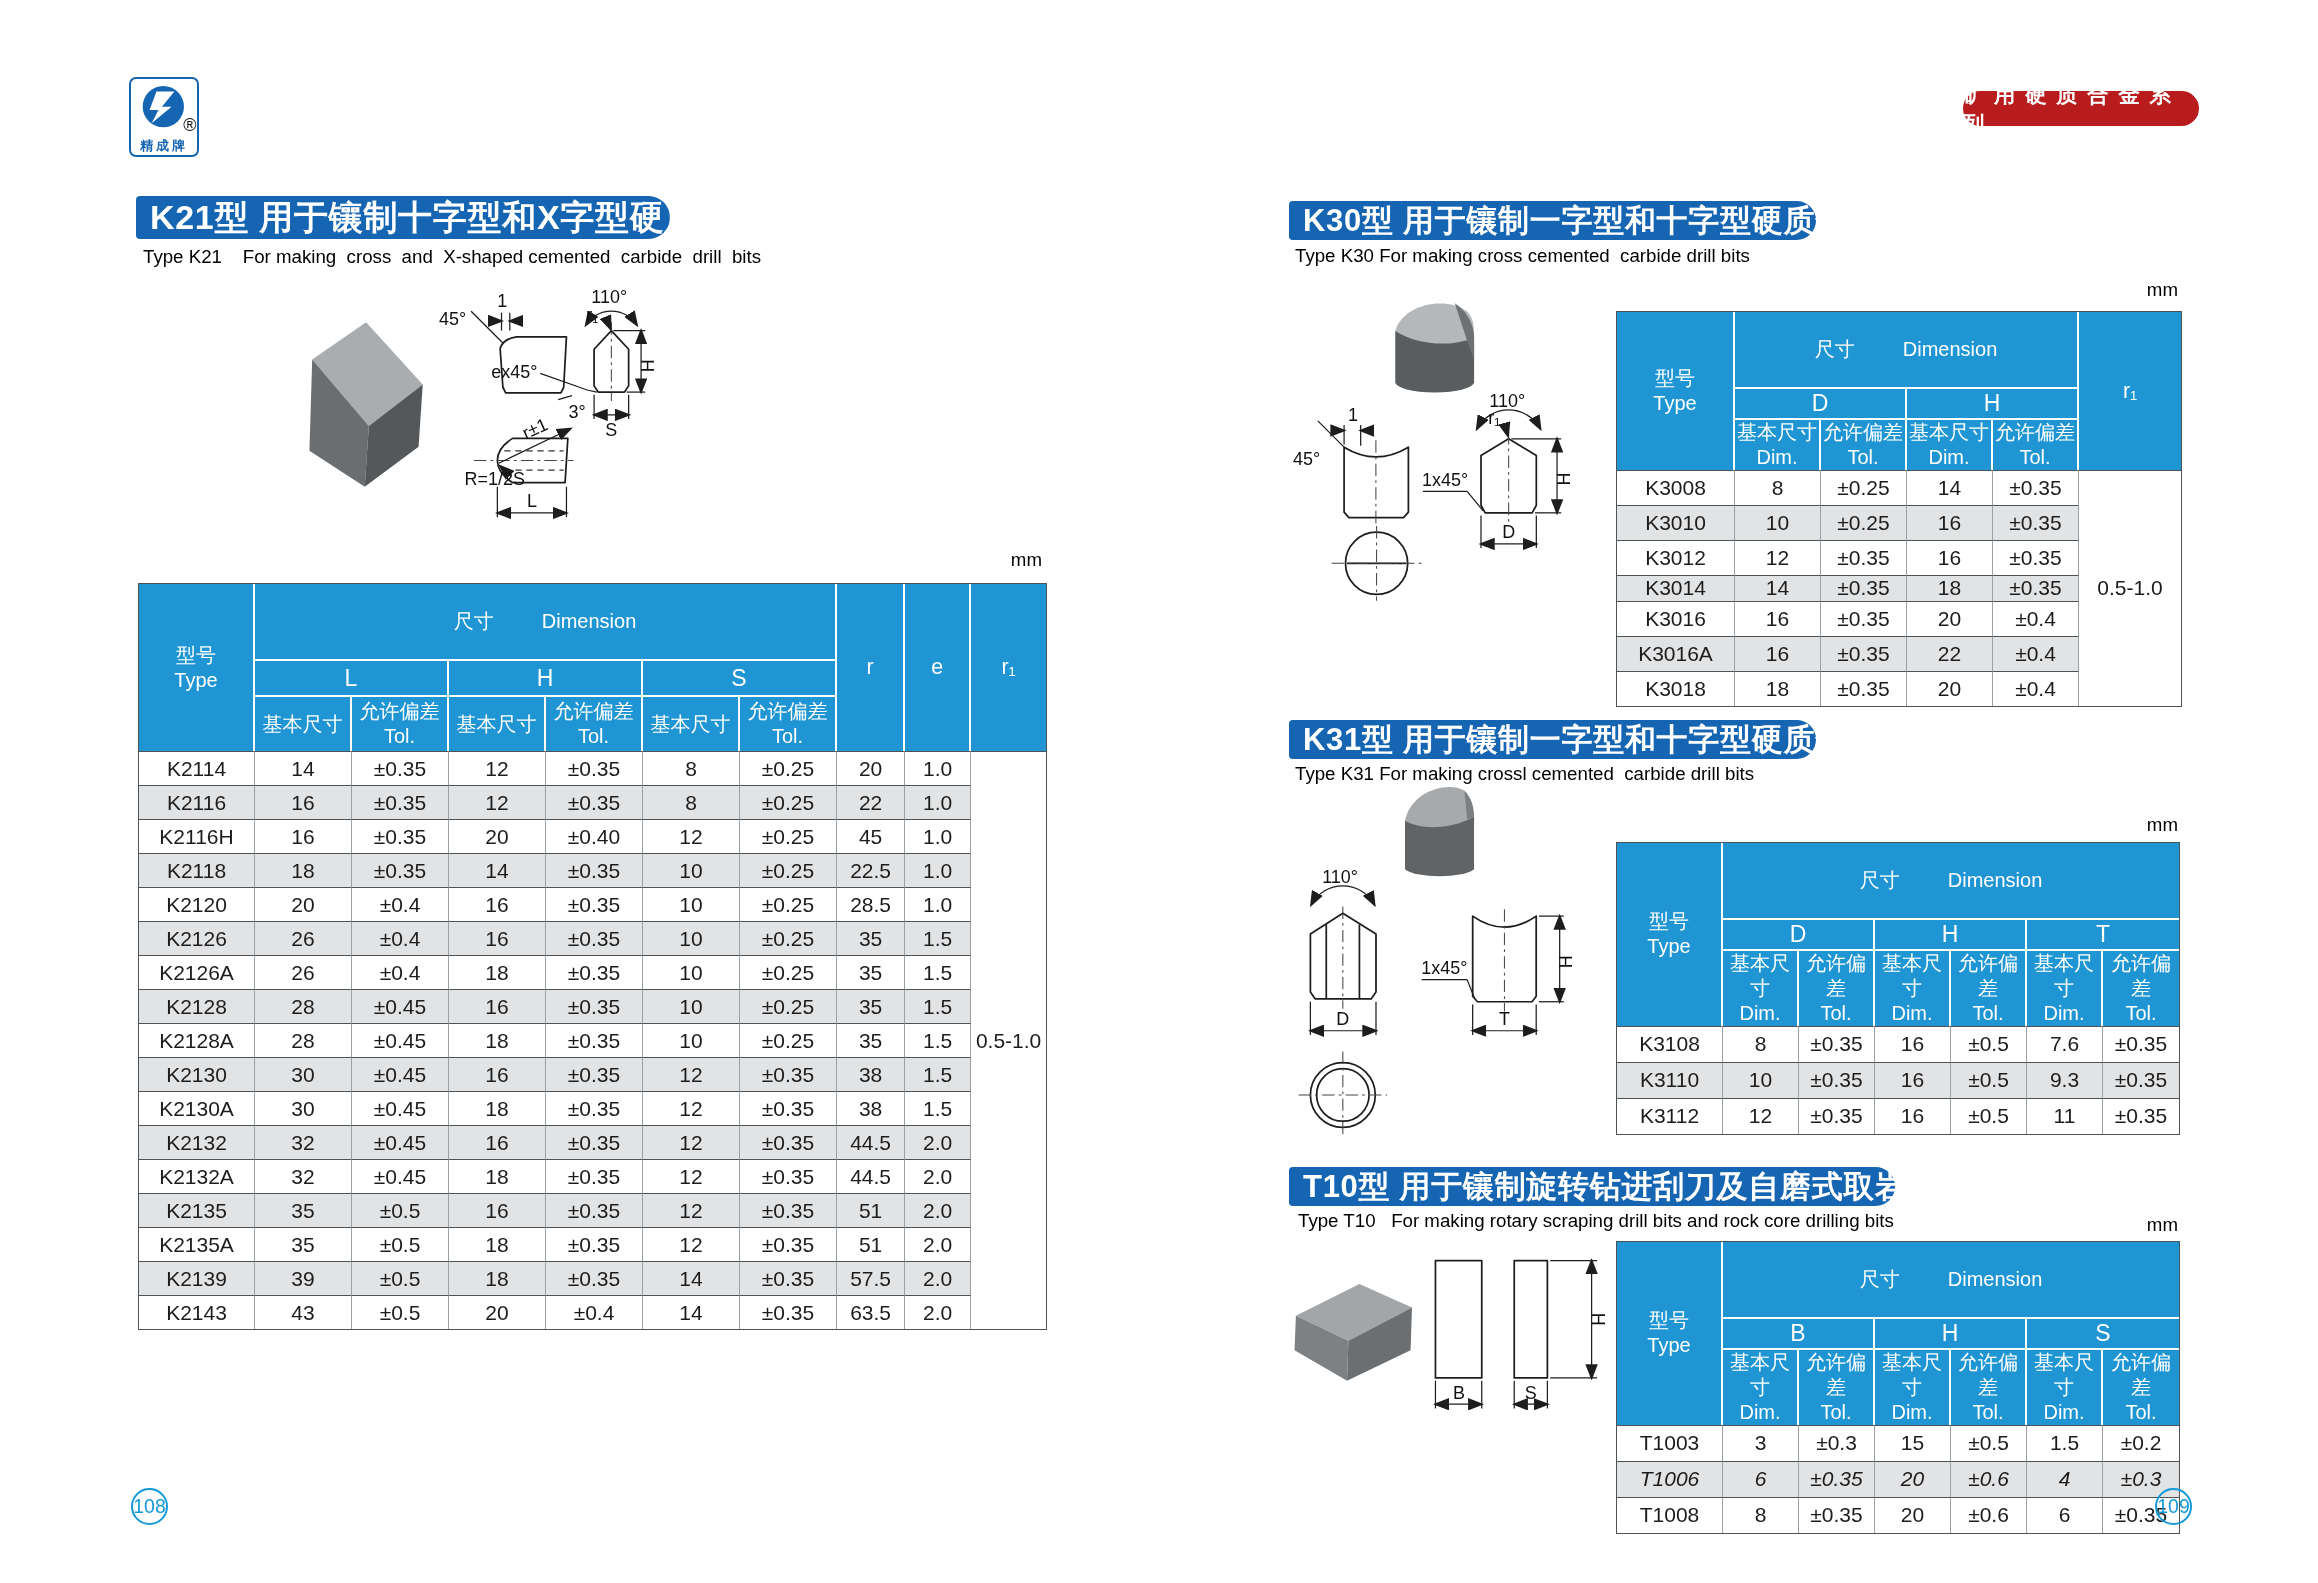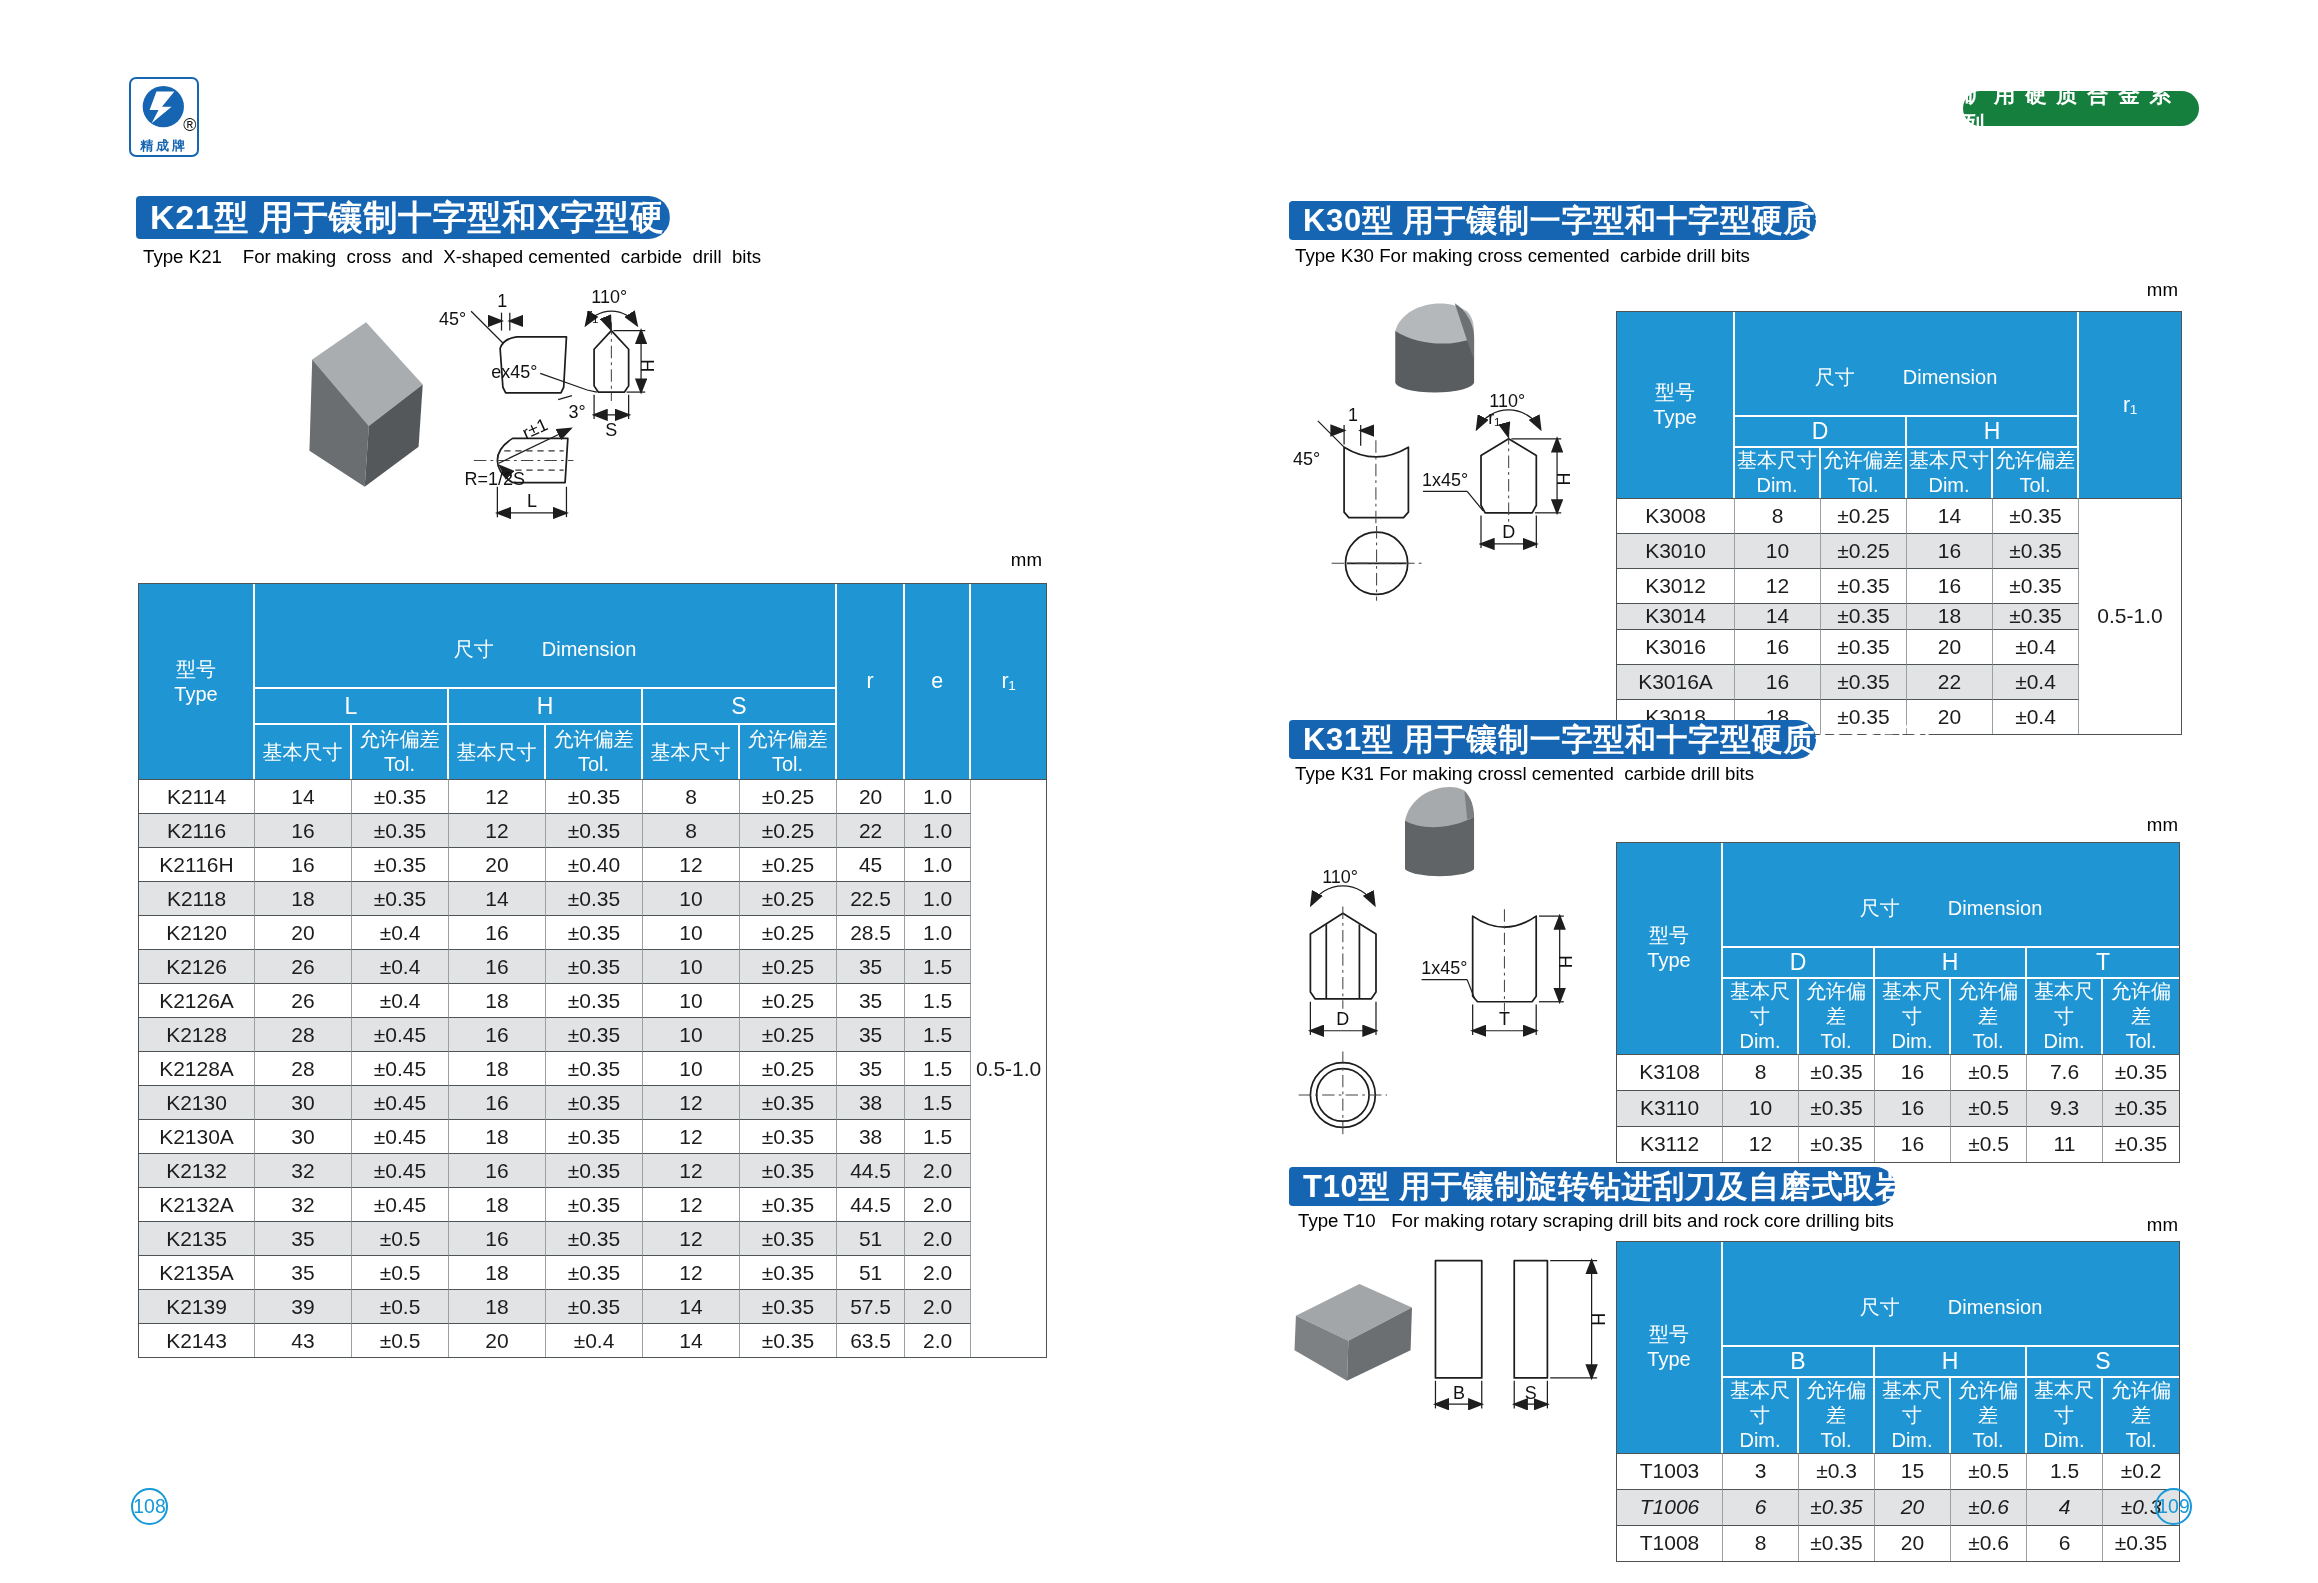--- a/index.html
+++ b/index.html
@@ -7,21 +7,21 @@
        font-family:"Liberation Sans","DejaVu Sans",sans-serif;color:#111;}
   
   .banner{position:absolute;background:#1565b2;color:#fff;font-weight:bold;
           display:flex;align-items:center;padding-left:14px;
           border-radius:4.1px 21.4px 21.4px 4.1px;letter-spacing:0.7px;white-space:nowrap;}
   .banner.big{font-size:34px;height:43px;}
   .banner.small{font-size:31px;height:39px;}
   .subtitle{position:absolute;font-size:18.7px;color:#000;white-space:pre;}
   .unit{position:absolute;font-size:18.7px;color:#000;text-align:right;width:69px;}
   
-  .badge{position:absolute;background:#15803d;color:#fff;border-radius:18px;
+  .badge{position:absolute;background:#b91c1c;color:#fff;border-radius:18px;
          display:flex;align-items:center;justify-content:center;
          font-size:21.4px;letter-spacing:9.7px;font-weight:bold;}
   .logo-box{position:absolute;border:2.8px solid #1565b2;border-radius:7px;background:#fff;
             display:flex;flex-direction:column;align-items:center;}
   .logo-brand{color:#1565b2;font-weight:bold;font-size:13px;letter-spacing:2.8px;margin-top:0px;}
   .page-circle{position:absolute;width:33px;height:33px;border:2.8px solid #1599d8;border-radius:50%;
                color:#1599d8;font-size:19.4px;display:flex;align-items:center;justify-content:center;}
   
   table.spec{position:absolute;border-collapse:separate;border-spacing:0;table-layout:fixed;
              background:#fff;border:1.4px solid #4e5356;}
@@ -31,21 +31,21 @@
   table.spec th.hr0{border-right:none;}
   table.spec th.hb0{border-bottom:none;}
   table.spec th.zh{font-size:20px;}
   table.spec th.grp{font-size:23px;}
   table.spec th.ext{font-size:21.4px;}
   table.spec td{text-align:center;vertical-align:middle;font-size:21px;color:#1c1c1c;padding:0;
                 border-right:1.4px solid #9aa0a4;border-top:1.4px solid #4e5356;background:#fff;}
   table.spec td.last{border-right:none;}
   table.spec tbody tr:nth-child(even) td{background:#e2e3e5;}
   table.spec td.merge-cell{background:#fff !important;font-size:21px;}
-  .dimcell{display:flex;justify-content:center;gap:48px;margin-top:28px;}
+  .dimcell{display:flex;justify-content:center;gap:48px;}
   
   svg{position:absolute;overflow:visible;}
   svg text{font-size:26px;fill:#111;font-family:"Liberation Sans","DejaVu Sans",sans-serif;}
   .ol{stroke:#1d1d1d;stroke-width:2.5;fill:none;stroke-linejoin:round;}
   .dim{stroke:#1d1d1d;stroke-width:1.8;fill:none;}
   .cl{stroke:#444;stroke-width:1.5;stroke-dasharray:18 6 4 6;fill:none;}
   .dsh{stroke:#333;stroke-width:1.8;stroke-dasharray:9 7;fill:none;}
 </style>
 </head>
 <body>

